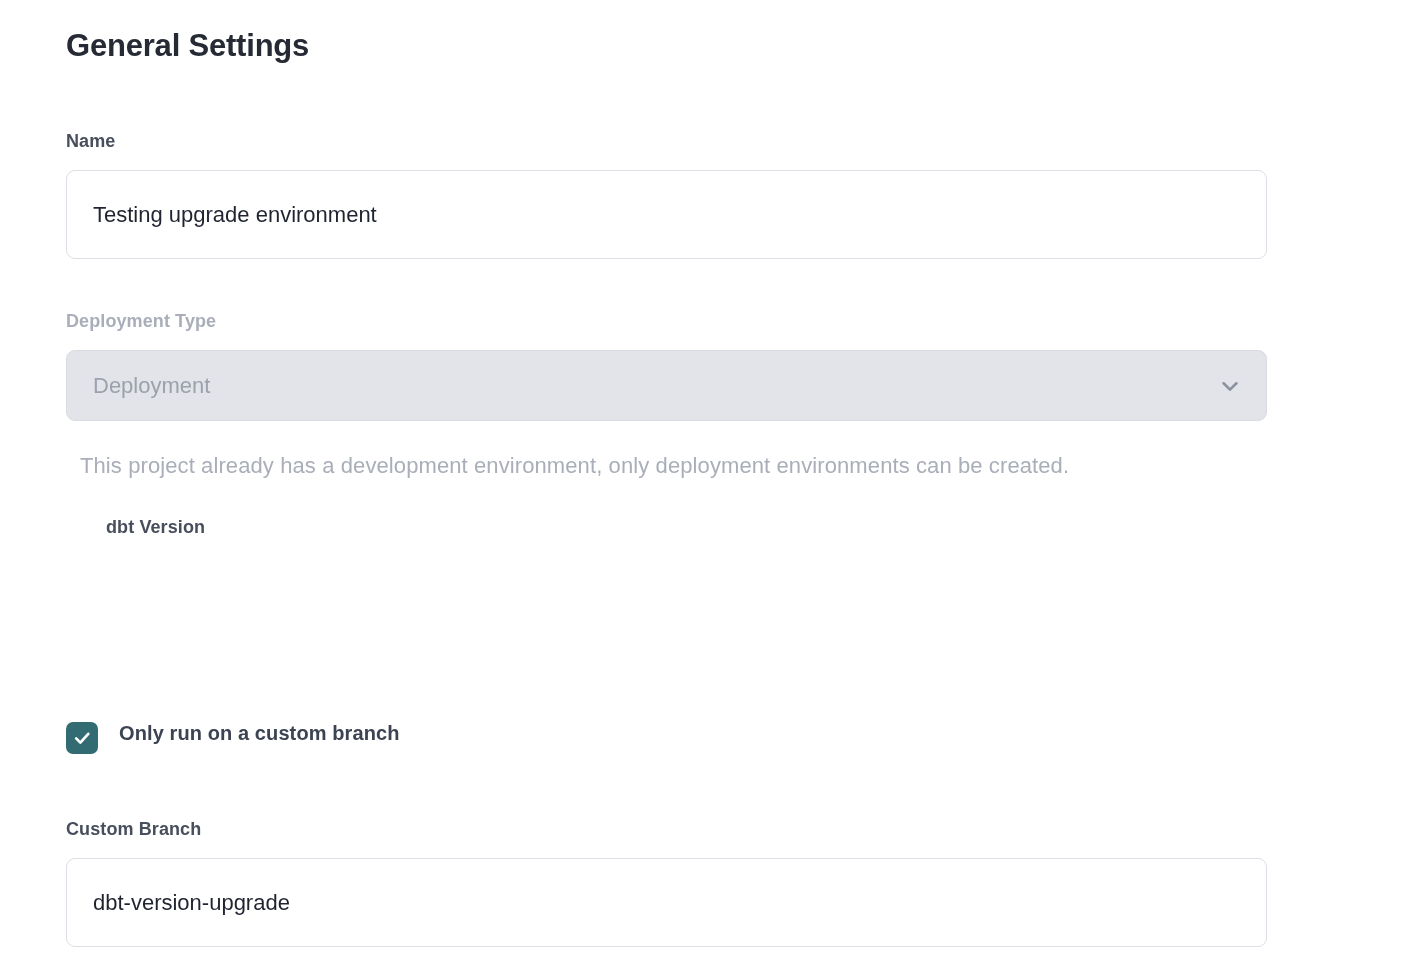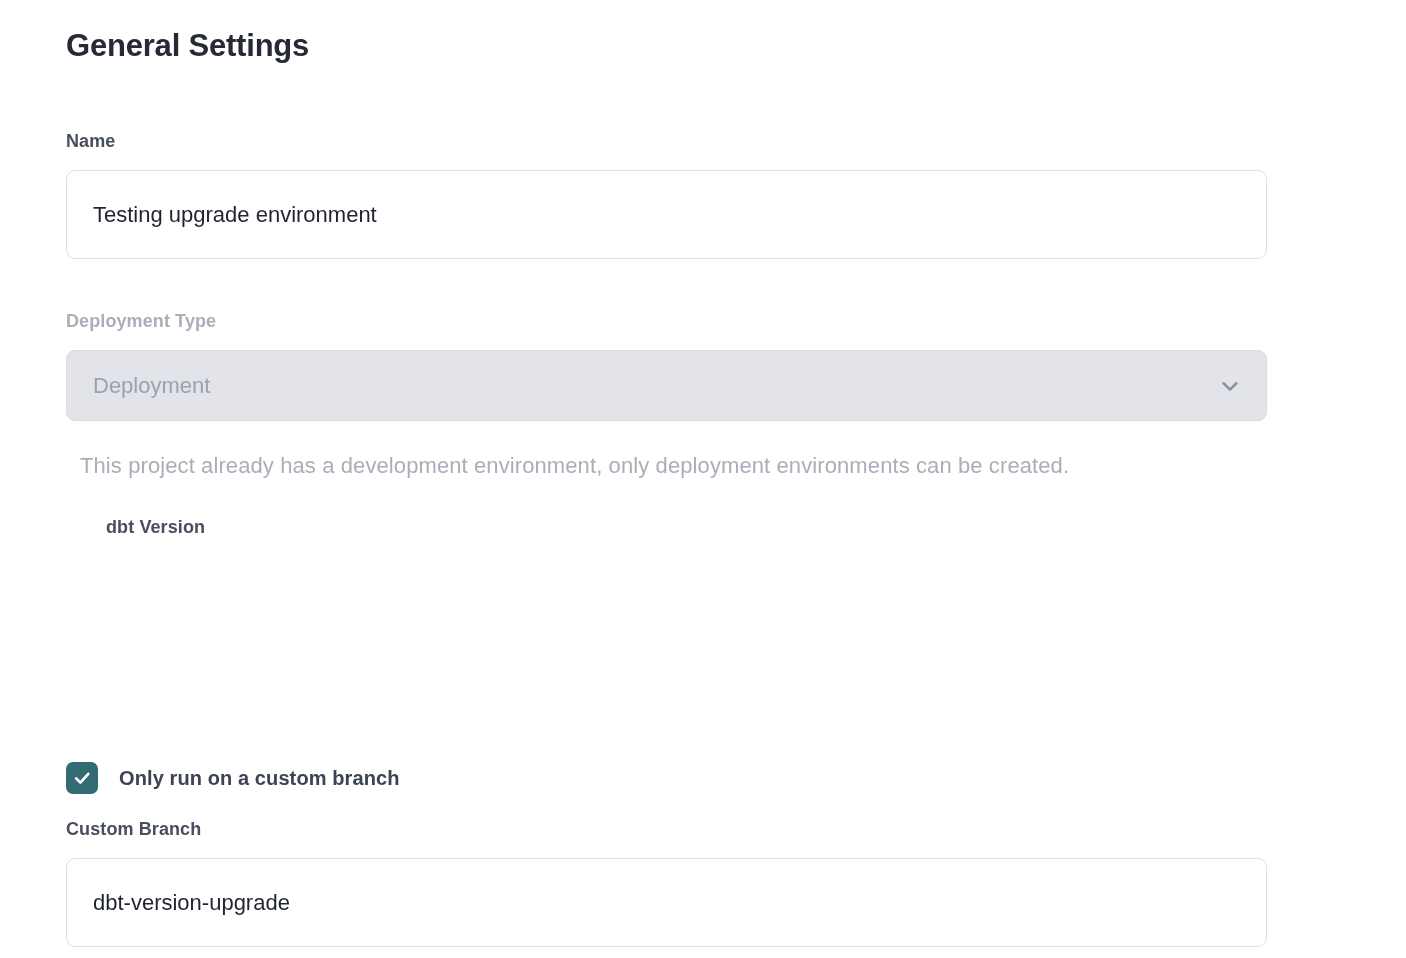--- a/index.html
+++ b/index.html
@@ -98,22 +98,21 @@
 
   .helper-text {
     font-size: 22px;
     line-height: 28px;
     color: #a9aeb9;
     letter-spacing: 0.1px;
   }
 
   .checkbox-row {
     display: flex;
-    align-items: center;
-    margin-top: 40px;
+    align-items: flex-start;
   }
   .checkbox {
     width: 32px;
     height: 32px;
     border-radius: 7px;
     background: #336b72;
     display: flex;
     align-items: center;
     justify-content: center;
     flex: 0 0 auto;

